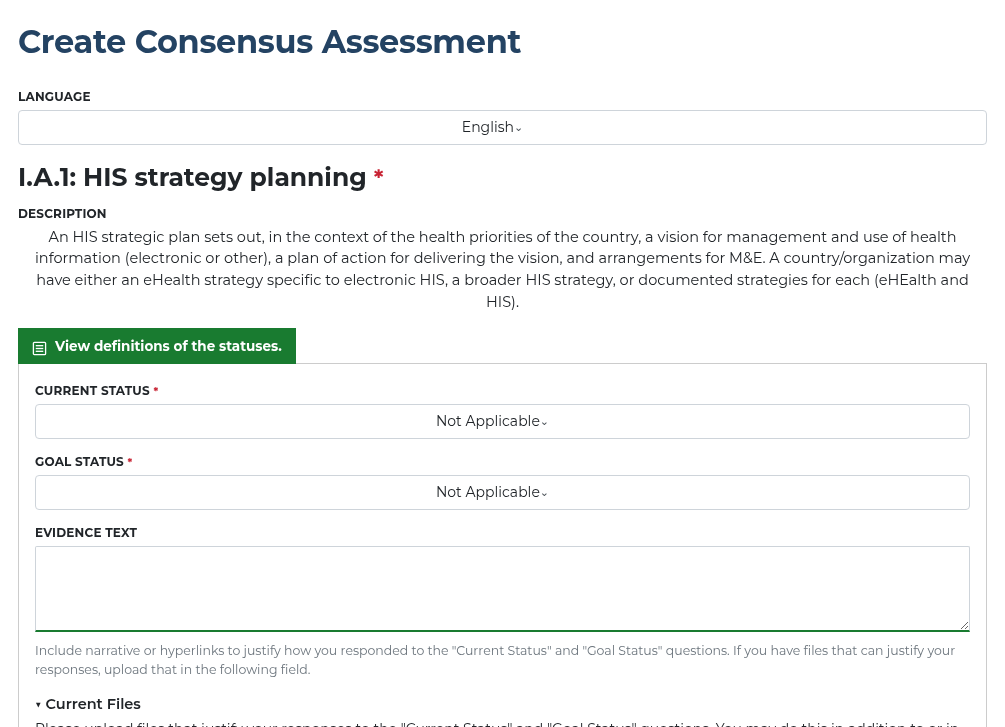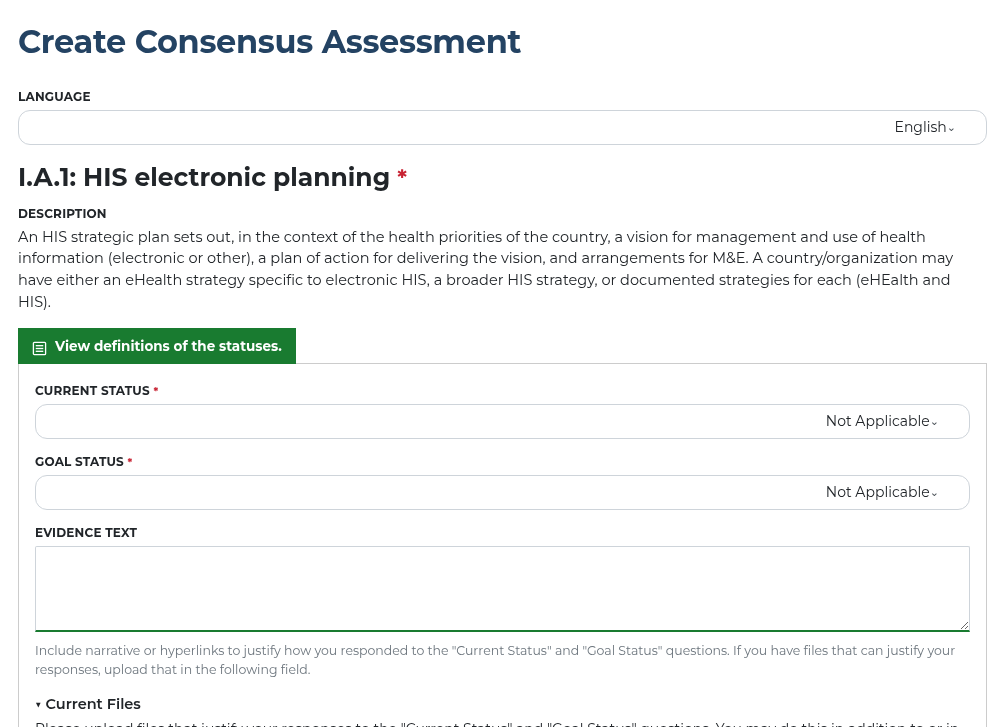--- a/index.html
+++ b/index.html
@@ -29,39 +29,40 @@
     font-size: 12px;
     font-weight: 700;
     text-transform: uppercase;
     color: #212529;
     margin: 0 0 4px 0;
     letter-spacing: 0.2px;
   }
   .form-select {
     width: 100%;
     border: 1px solid #ced4da;
-    border-radius: 12px;
+    border-radius: 4px;
     padding: 6px 30px 6px 10px;
     font-size: 14px;
     color: #212529;
     position: relative;
     background: #fff;
     cursor: pointer;
     display: flex;
     align-items: center;
-    justify-content: flex-end;
+    justify-content: center;
   }
   .form-select .chev {
     font-size: 11px;
     color: #495057;
   }
   .description-text {
     color: #212529;
     font-size: 14.5px;
     margin: 4px 0 14px 0;
+    text-align: center;
   }
   .green-bar {
     background: #197b30;
     color: #fff;
     font-weight: 700;
     font-size: 13.5px;
     padding: 8px 14px;
     display: inline-flex;
     align-items: flex-end;
     gap: 8px;
@@ -114,21 +115,21 @@
 
 <div class="field">
   <div class="label">LANGUAGE</div>
   <div class="form-select">
     <span>English</span>
     <span class="chev">⌄</span>
   </div>
 </div>
 
 <h2 class="section-title">
-  <span>I.A.1: HIS electronic planning</span>
+  <span>I.A.1: HIS strategy planning</span>
   <span class="req">*</span>
 </h2>
 
 <div class="label">DESCRIPTION</div>
 <div class="description-text">An HIS strategic plan sets out, in the context of the health priorities of the country, a vision for management and use of health information (electronic or other), a plan of action for delivering the vision, and arrangements for M&amp;E. A country/organization may have either an eHealth strategy specific to electronic HIS, a broader HIS strategy, or documented strategies for each (eHEalth and HIS).</div>
 
 <div class="green-bar">
   <svg width="15" height="15" viewBox="0 0 16 16" fill="none" stroke="#fff" stroke-width="1.4">
     <rect x="1.5" y="1.5" width="13" height="13" rx="1"></rect>
     <line x1="4" y1="5" x2="12" y2="5"></line>

